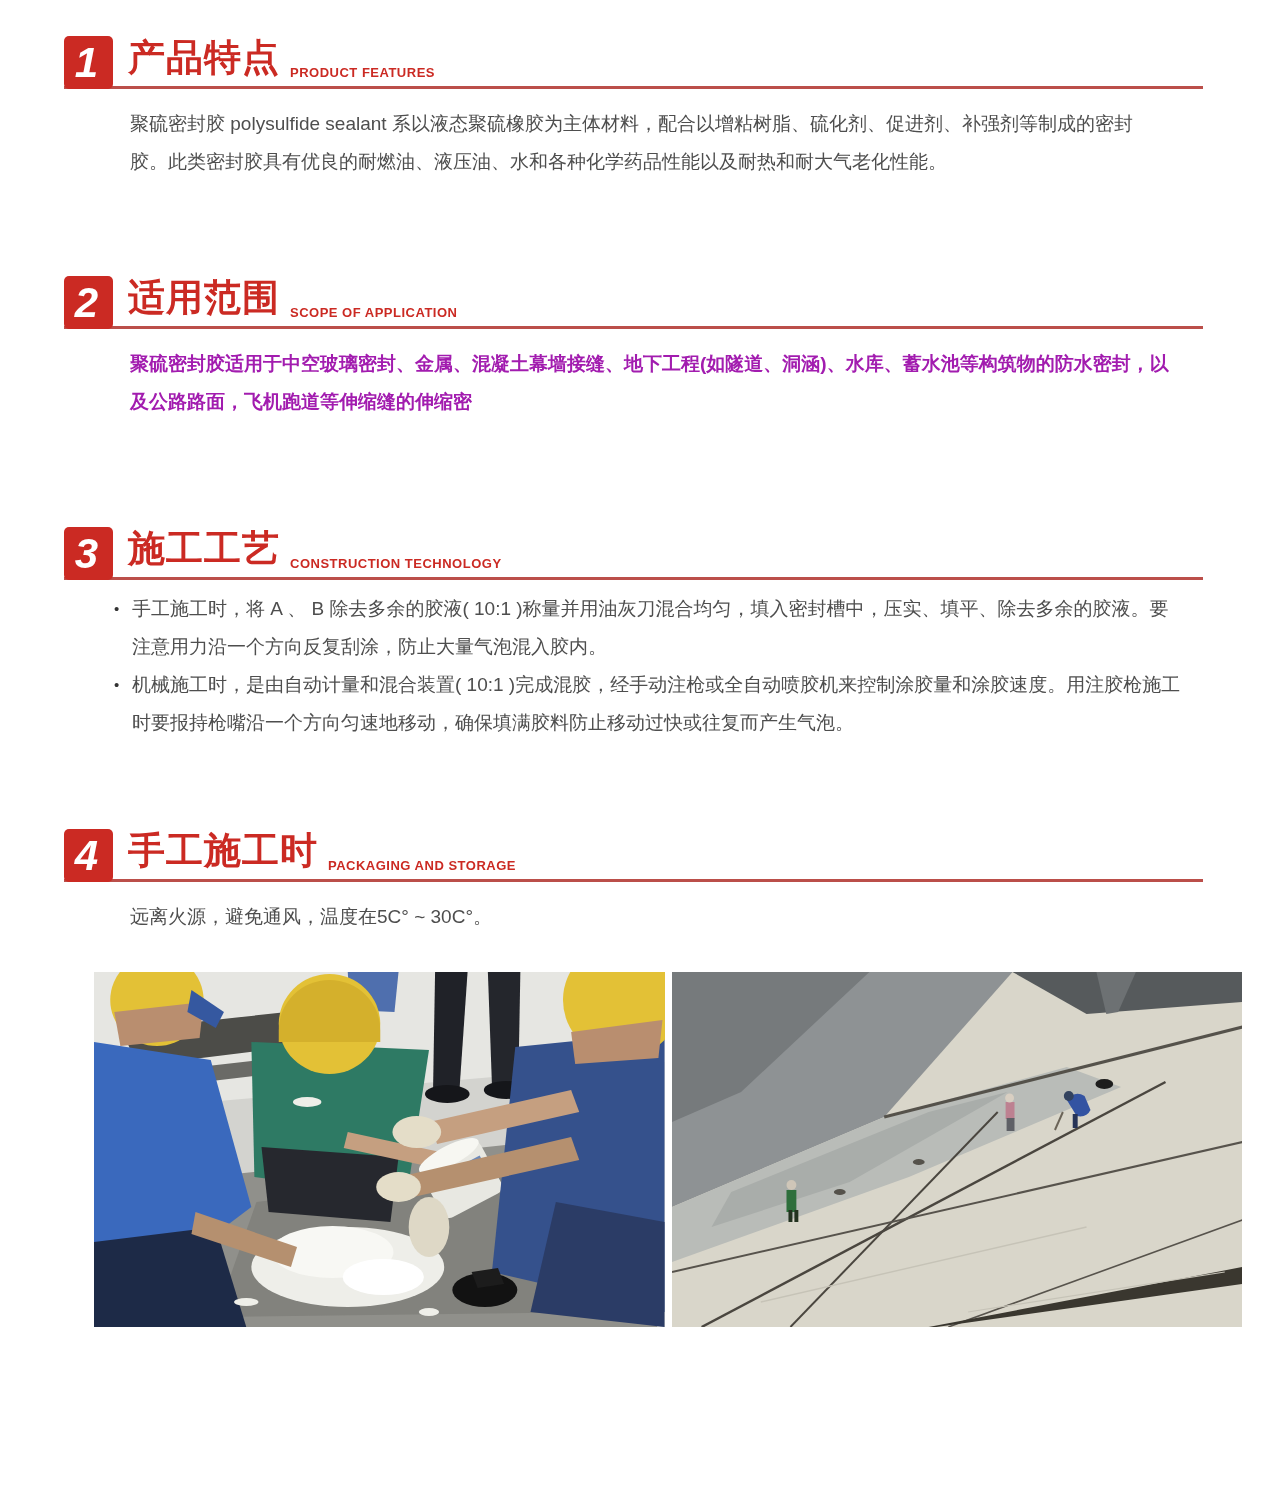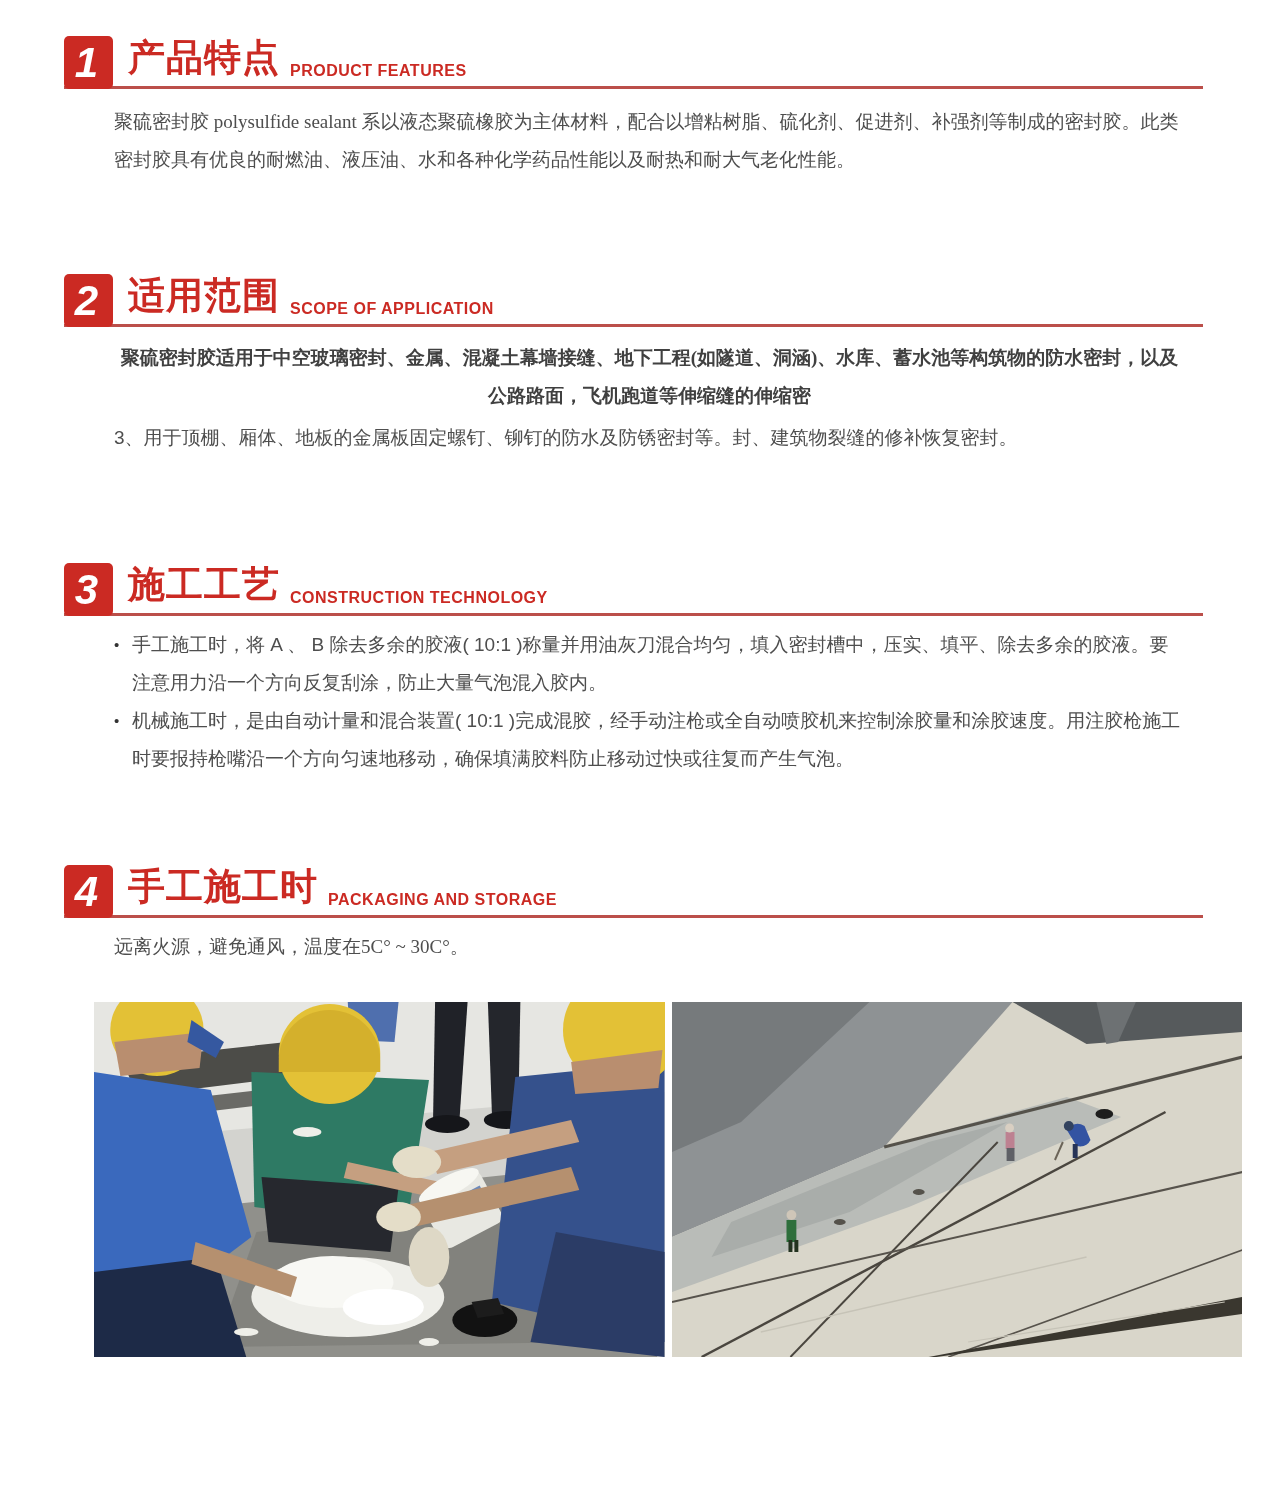--- a/index.html
+++ b/index.html
@@ -7,27 +7,27 @@
   .page{padding:36px 77px 0 64px;box-sizing:border-box;width:1280px;}
 
   
   .sec-header{display:flex;align-items:flex-end;border-bottom:3px solid #bb4f4a;}
   .num-box{width:49px;height:53px;background:#cb2a23;color:#ffffff;border-radius:5px;
            display:flex;align-items:center;justify-content:center;
            font-size:42px;font-weight:bold;font-style:italic;line-height:1;
            margin-bottom:-3px;flex:0 0 auto;padding-right:4px;box-sizing:border-box;}
   .title-zh{color:#cb2a23;font-size:37px;font-weight:bold;line-height:1;
             margin-left:15px;padding-bottom:10px;letter-spacing:1px;white-space:nowrap;}
-  .title-en{color:#cb2a23;font-size:16px;font-weight:bold;line-height:1;
+  .title-en{color:#cb2a23;font-size:13px;font-weight:bold;line-height:1;
             margin-left:10px;padding-bottom:7px;letter-spacing:.5px;white-space:nowrap;}
 
   
   .body-block{margin-left:50px;margin-right:18px;color:#4e4e4e;font-size:19px;line-height:38px;}
-  .para{margin:0;font-family:Liberation Serif, serif;}
-  .lead{color:#404040;font-weight:bold;text-align:center;}
+  .para{margin:16px;}
+  .lead{color:#a21caf;font-weight:bold;}
   .list p{margin:0;}
   .bullets p{margin:0;display:flex;}
   .bullet-dot{flex:0 0 18px;color:#333;font-size:15px;}
   .bullet-text{flex:1;}
 
   .s1-body{margin-top:14px;margin-bottom:95px;}
   .s2-lead{margin-top:12px;}
   .s2-list{margin-top:4px;margin-bottom:106px;}
   .s3-bullets{margin-top:10px;margin-bottom:87px;}
   .s4-text{margin-top:10px;}
@@ -56,21 +56,20 @@
   <div>
     <div class="sec-header">
       <div class="num-box">2</div>
       <div class="title-zh">适用范围</div>
       <div class="title-en">SCOPE OF APPLICATION</div>
     </div>
     <div class="body-block s2-lead">
       <p class="para lead">聚硫密封胶适用于中空玻璃密封、金属、混凝土幕墙接缝、地下工程(如隧道、洞涵)、水库、蓄水池等构筑物的防水密封，以及公路路面，飞机跑道等伸缩缝的伸缩密</p>
     </div>
     <div class="body-block list s2-list">
-      <p>3、用于顶棚、厢体、地板的金属板固定螺钉、铆钉的防水及防锈密封等。封、建筑物裂缝的修补恢复密封。</p>
     </div>
   </div>
 
   <div>
     <div class="sec-header">
       <div class="num-box">3</div>
       <div class="title-zh">施工工艺</div>
       <div class="title-en">CONSTRUCTION TECHNOLOGY</div>
     </div>
     <div class="body-block bullets s3-bullets">

